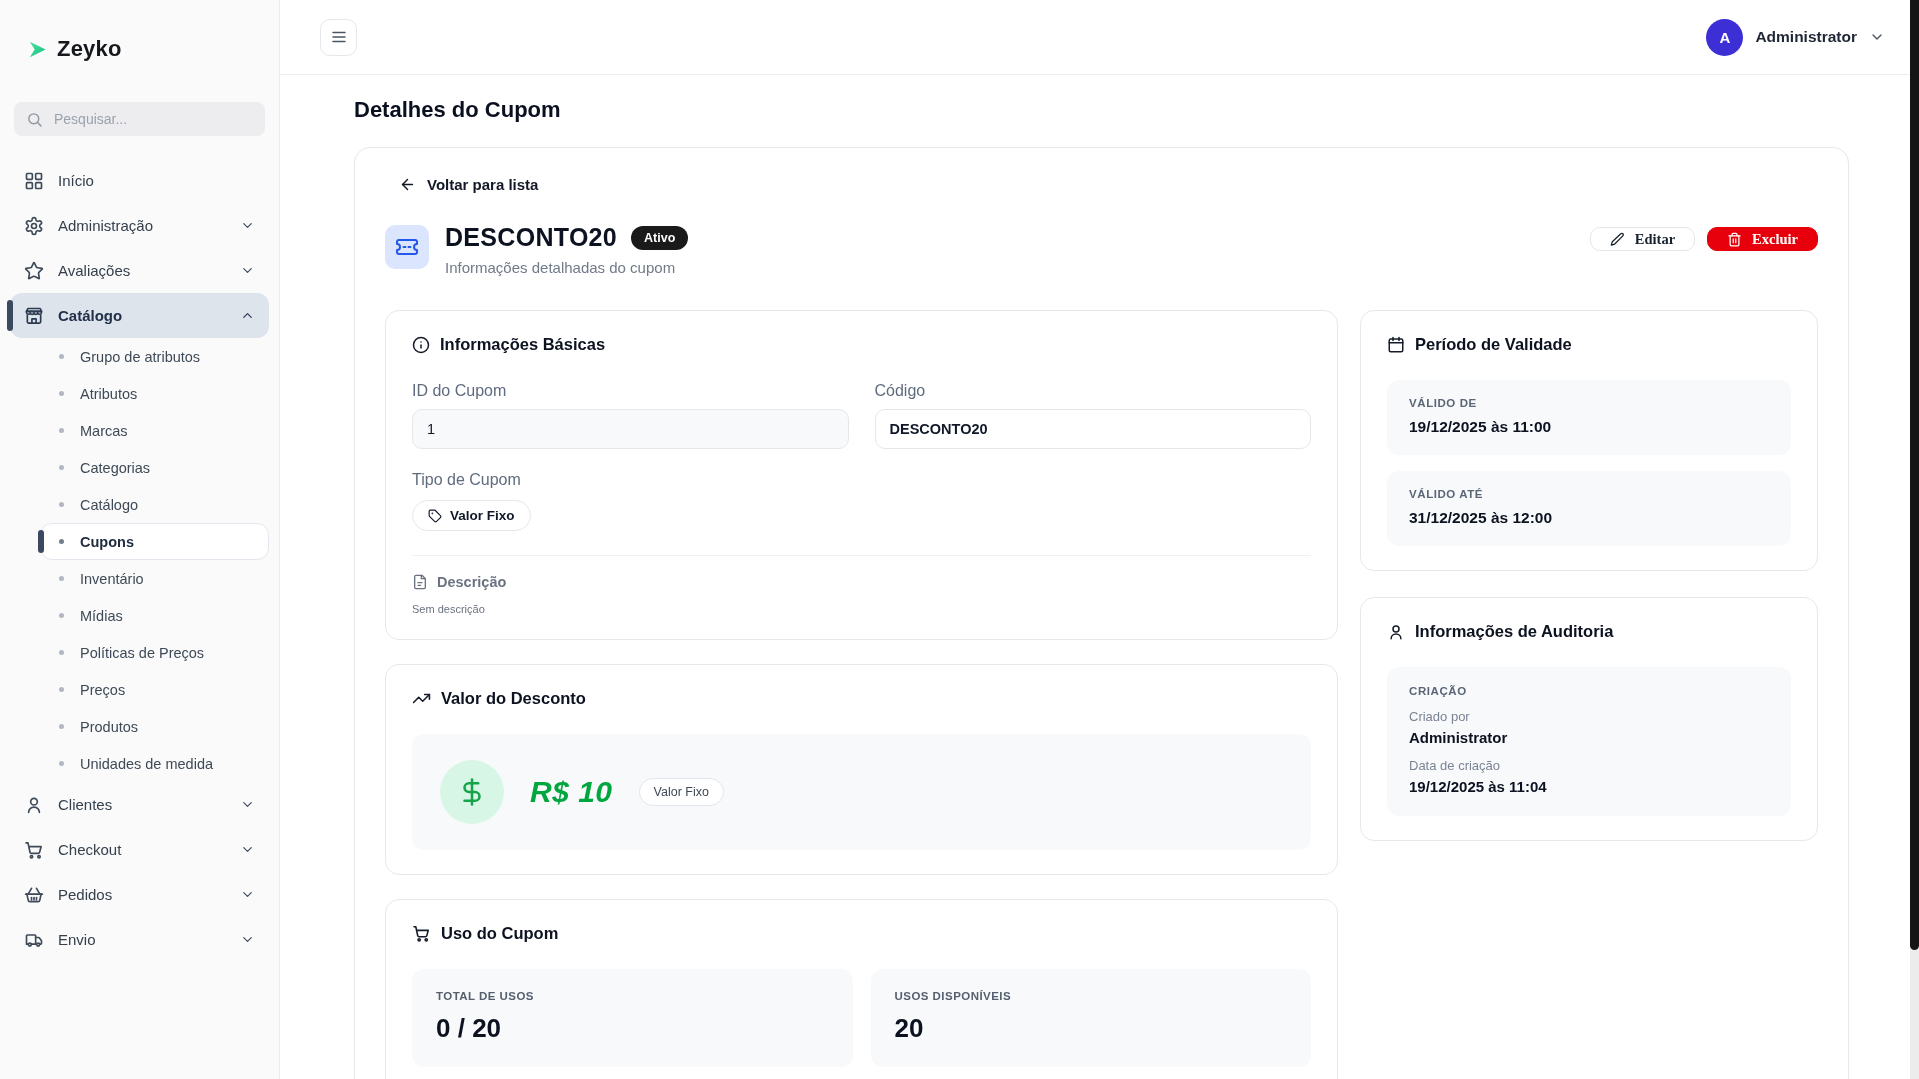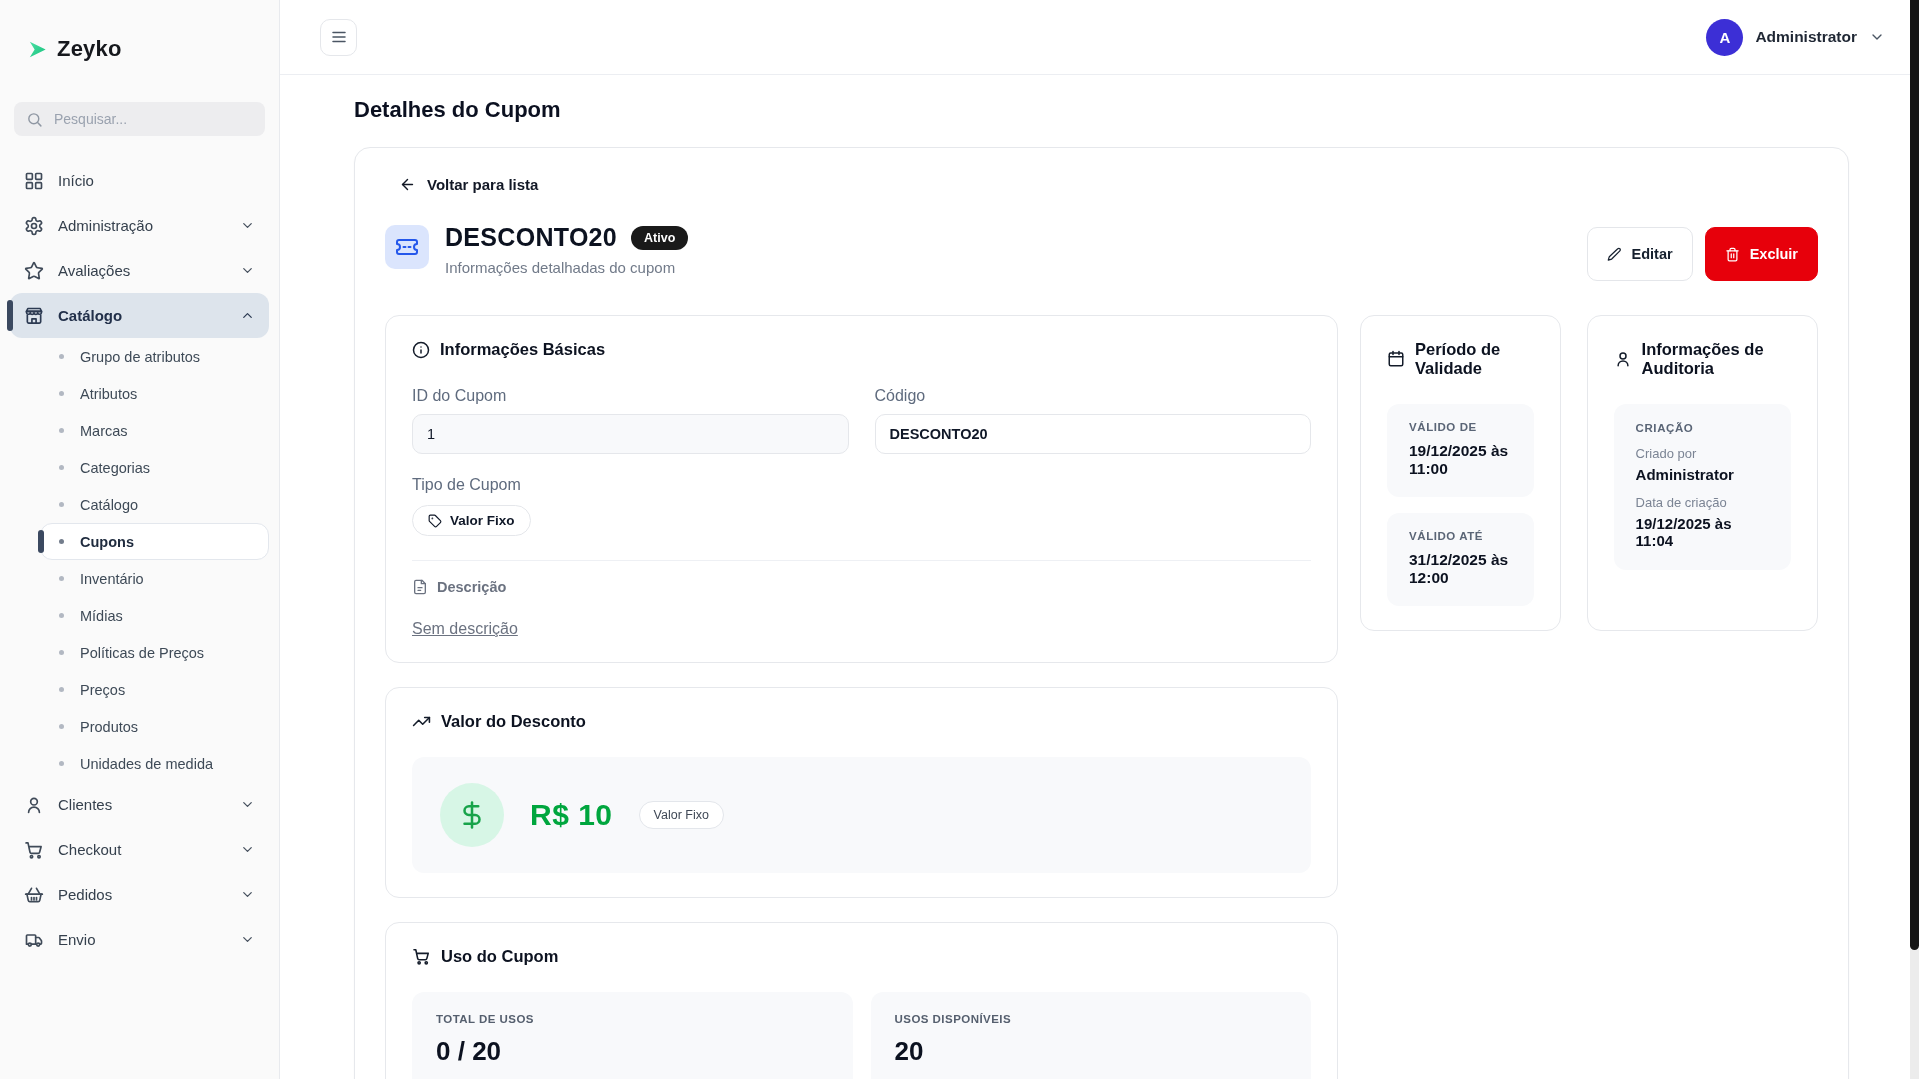--- a/index.html
+++ b/index.html
@@ -89,28 +89,28 @@
     display:grid; place-items:center; margin-top:2px;
   }
   .title-line { display:flex; align-items:center; gap:14px; }
   .coupon-title { margin:0; font-size:25px; font-weight:700; color:#0c1220; letter-spacing:.3px; }
   .badge {
     background:#1a1a1a; color:#fff; border-radius:999px; padding:5px 13px;
     font-size:12.5px; font-weight:700;
   }
   .coupon-subtitle { font-size:15px; color:#717a89; margin-top:7px; }
   .actions { display:flex; gap:12px; margin-top:4px; }
-  .btn { height:54px; border-radius:10px; display:inline-flex; align-items:center; gap:10px;
-    font-size:14.5px; font-weight:700; padding:0 19px; cursor:pointer; font-family:Liberation Sans, sans-serif; }
+  .btn { height:24px; border-radius:10px; display:inline-flex; align-items:center; gap:10px;
+    font-size:14.5px; font-weight:700; padding:0 19px; cursor:pointer; font-family:Liberation Serif, serif; }
   .btn-edit { background:#fff; border:1px solid #e4e6ea; color:#16202e; }
   .btn-delete { background:#e7000b; border:1px solid #e7000b; color:#fff; }
 
   .columns { display:flex; gap:22px; margin-top:34px; align-items:flex-start; }
   .col-left { flex:1; min-width:0; display:flex; flex-direction:column; gap:24px; }
-  .col-right { width:458px; flex-shrink:0; display:flex; flex-direction:row; gap:26px; }
+  .col-right { width:458px; flex-shrink:0; display:flex; flex-direction:column; gap:26px; }
 
   .panel { border:1px solid #e6e8ec; border-radius:14px; background:#fff; padding:24px 26px; }
   .panel-head { display:flex; align-items:center; gap:10px; font-size:16.5px; font-weight:700; color:#0c1220; }
   .panel-head svg { color:#141c2a; }
 
   .fields-grid { display:grid; grid-template-columns:1fr 1fr; gap:26px; margin-top:28px; }
   .field-label { display:block; font-size:16px; color:#5f6b7e; margin-bottom:9px; }
   .tinput {
     width:100%; height:40px; border:1px solid #e5e7eb; border-radius:10px; padding:0 14px;
     font-size:14.5px; color:#101828; background:#fff; font-family:inherit; outline:none;
@@ -118,28 +118,28 @@
   .tinput.gray { background:#f8f9fb; }
   .tinput.bold { font-weight:700; }
   .type-block { margin-top:22px; }
   .chip {
     display:inline-flex; align-items:center; gap:8px; border:1px solid #e5e7eb;
     border-radius:999px; padding:7px 15px; font-size:13.5px; font-weight:700;
     color:#101828; background:#fff; margin-top:2px;
   }
   .divider { height:1px; background:#eef0f4; margin:24px 0 18px; }
   .desc-head { display:flex; align-items:center; gap:9px; color:#6b7280; font-size:14.5px; font-weight:600; }
-  .desc-value { color:#6b7280; font-size:16px; margin-top:25px;text-decoration:underline; }
+  .desc-value { color:#6b7280; font-size:11px; margin-top:13px; }
 
   .discount-box {
     margin-top:26px; background:#f8f9fb; border-radius:12px; padding:26px 28px;
     display:flex; align-items:center; gap:26px;
   }
   .money-circle { width:64px; height:64px; border-radius:50%; background:#d7f6e6; color:#17a34a; display:grid; place-items:center; }
-  .amount { font-size:30px; font-weight:800; color:#00a63e; letter-spacing:.5px; }
+  .amount { font-size:30px; font-weight:800; color:#00a63e; letter-spacing:.5px;font-style:italic; }
   .chip-small {
     border:1px solid #e3e6eb; border-radius:999px; padding:6px 14px; font-size:12.5px;
     color:#3f4856; background:#fff; font-weight:500;
   }
 
   .usage-grid { display:grid; grid-template-columns:1fr 1fr; gap:18px; margin-top:26px; }
   .stat-box { background:#f8f9fb; border-radius:12px; padding:21px 24px 23px; }
   .stat-label { font-size:11.5px; font-weight:700; color:#555f6e; letter-spacing:.04em; }
   .stat-value { font-size:26px; font-weight:800; color:#0c1220; margin-top:11px; }
 

